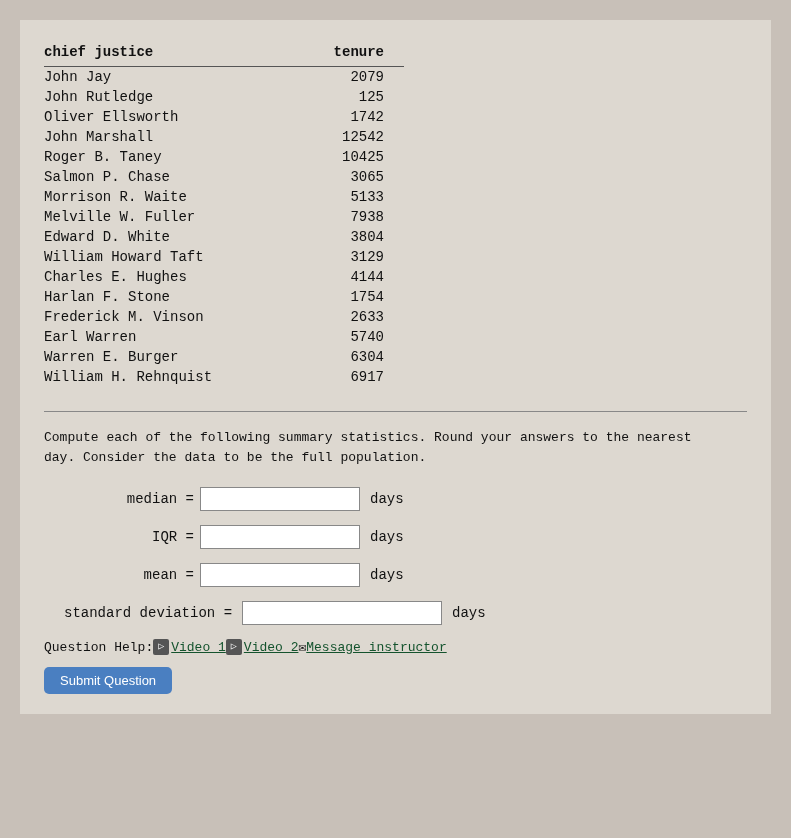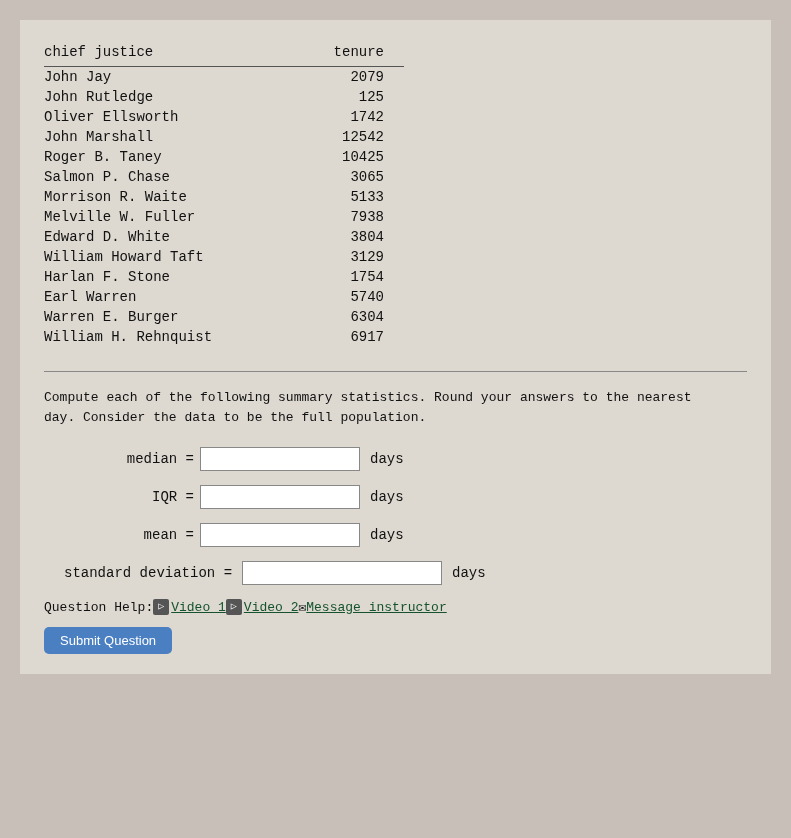--- a/index.html
+++ b/index.html
@@ -24,21 +24,21 @@
     .table-container {
       margin-bottom: 24px;
     }
     table {
       width: 360px;
       border-collapse: collapse;
     }
     thead tr th {
       text-align: left;
       padding: 4px 8px 6px 0;
-      font-weight: normal;
+      font-weight: bold;
       font-size: 14px;
       border-bottom: 1px solid #555;
     }
     thead tr th.tenure-col {
       text-align: right;
       padding-right: 20px;
     }
     tbody tr td {
       padding: 2px 0 2px 0;
       font-size: 14px;
@@ -190,22 +190,30 @@
           </tr>
           <tr>
             <td class="name-col">Edward D. White</td>
             <td class="tenure-val">3804</td>
           </tr>
           <tr>
             <td class="name-col">William Howard Taft</td>
             <td class="tenure-val">3129</td>
           </tr>
           <tr>
+            <td class="name-col">Charles E. Hughes</td>
+            <td class="tenure-val">4144</td>
+          </tr>
+          <tr>
             <td class="name-col">Harlan F. Stone</td>
             <td class="tenure-val">1754</td>
+          </tr>
+          <tr>
+            <td class="name-col">Frederick M. Vinson</td>
+            <td class="tenure-val">2633</td>
           </tr>
           <tr>
             <td class="name-col">Earl Warren</td>
             <td class="tenure-val">5740</td>
           </tr>
           <tr>
             <td class="name-col">Warren E. Burger</td>
             <td class="tenure-val">6304</td>
           </tr>
           <tr>

